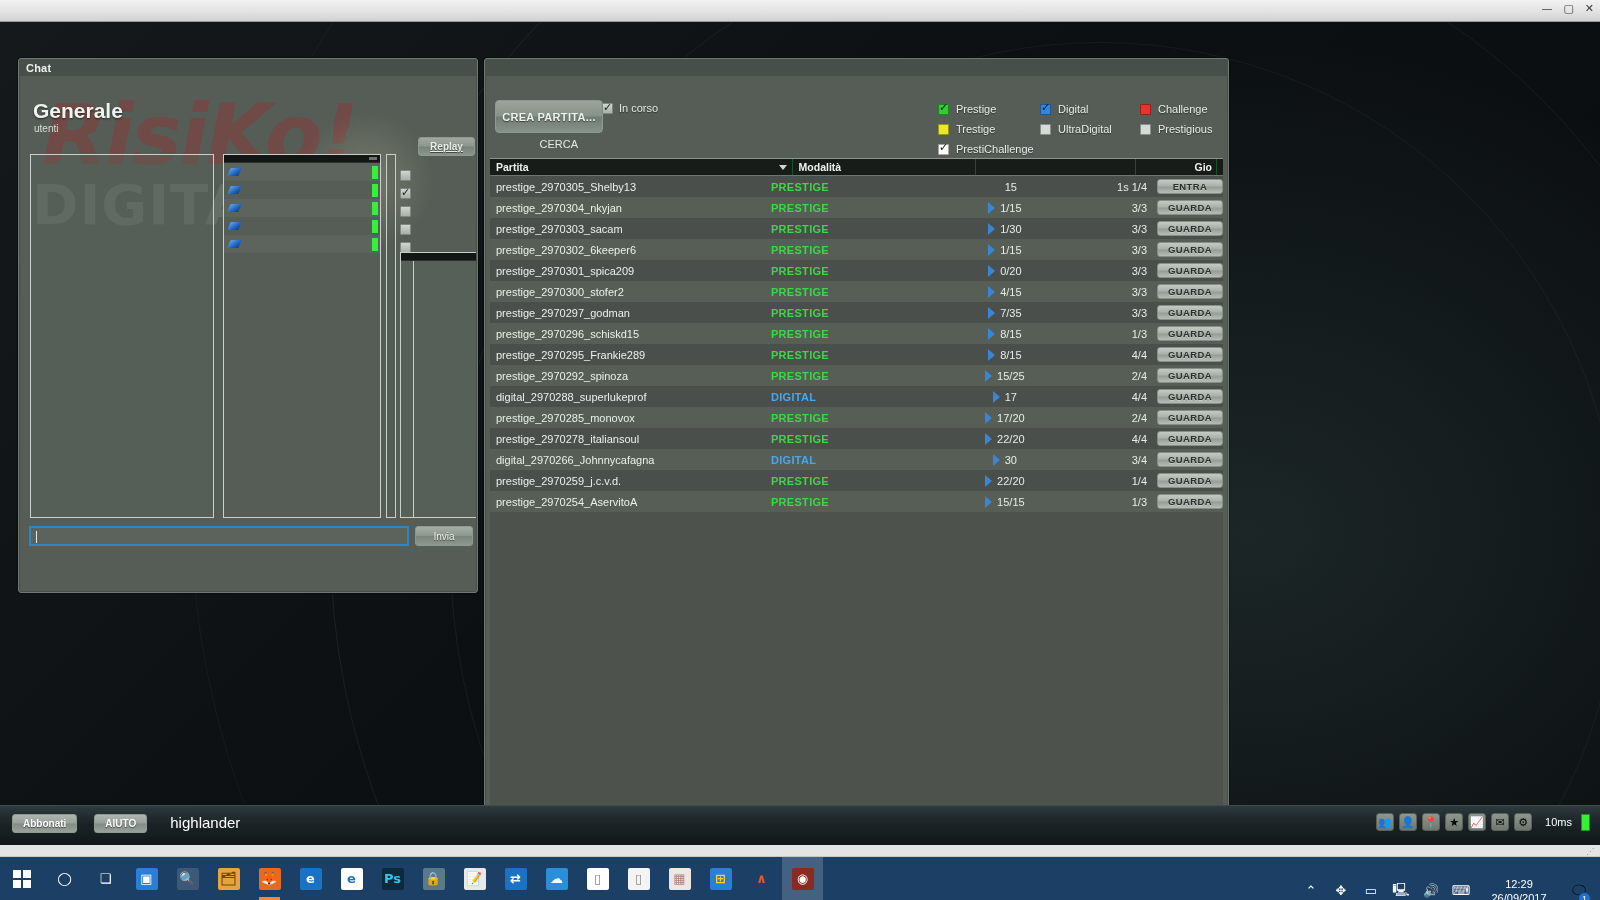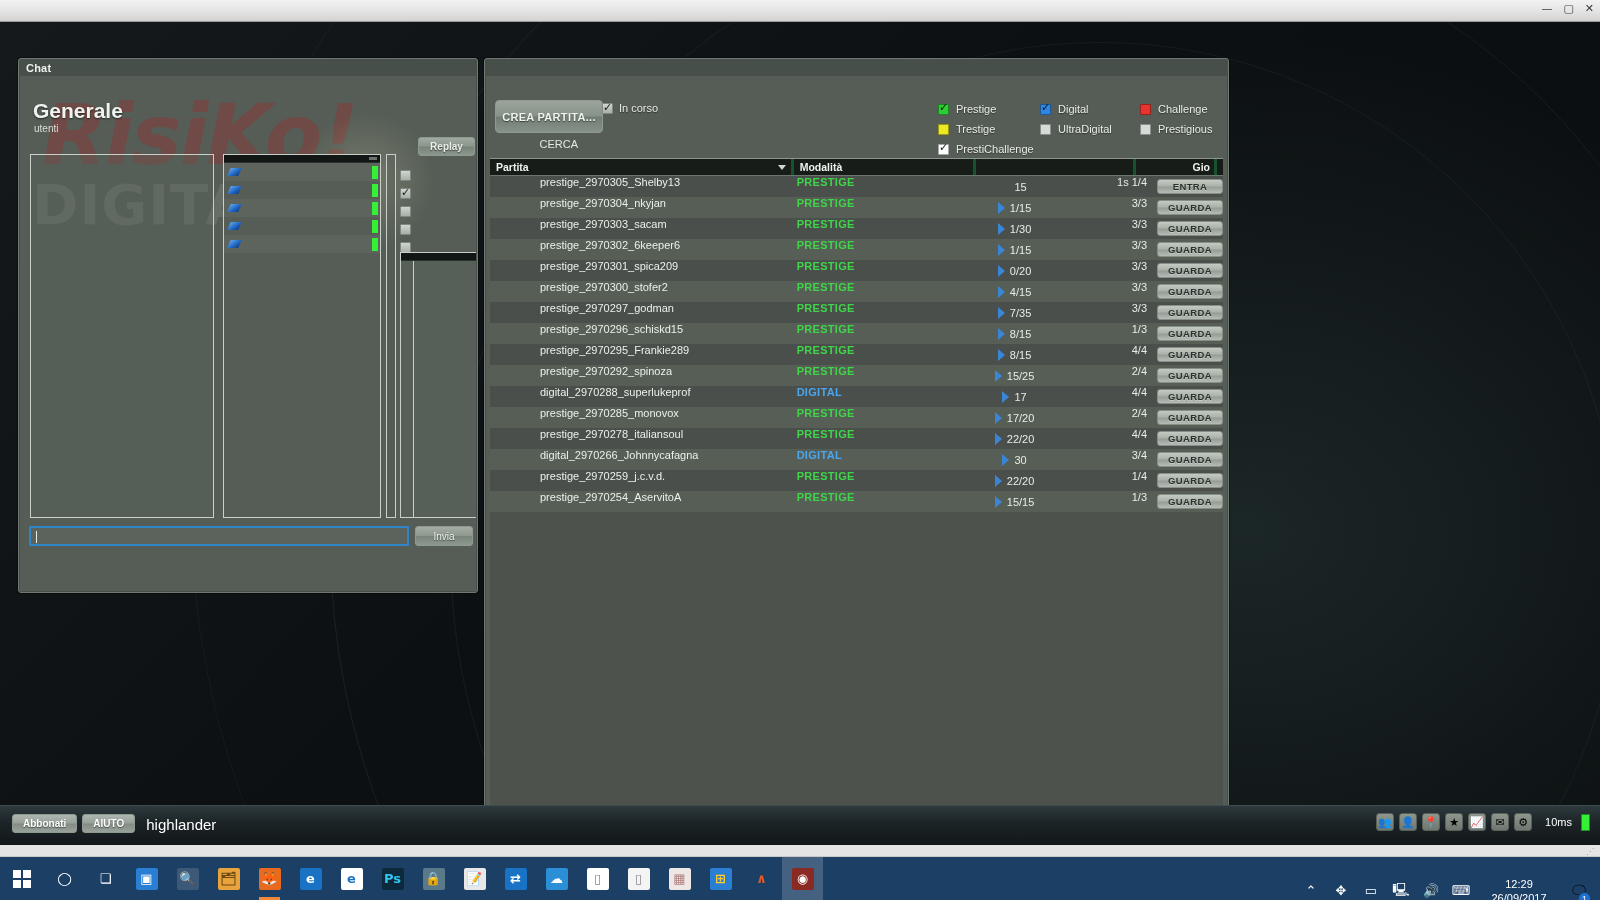--- a/index.html
+++ b/index.html
@@ -99,20 +99,21 @@
   }
   #replay-button {
     position: absolute; left: 398px; top: 61px; width: 57px; height: 19px;
     border-radius: 3px;
     border: 1px solid #8e9a90;
     background: linear-gradient(to bottom, #9fa9a0 0%, #8b968c 48%, #77827a 52%, #8b968c 100%);
     color: #e9eee9; font-size: 10px; font-weight: bold;
     display: flex; align-items: center; justify-content: center;
     text-shadow: 0 1px 1px rgba(0,0,0,.5);
     cursor: pointer;
+    text-decoration: underline;
   }
 
   
   #chat-messages {
     position: absolute; left: 10px; top: 78px; width: 184px; height: 364px;
     background: rgba(90,98,92,0.35);
     border: 1px solid #c9d0c9;
   }
   
   #chat-users {
@@ -281,35 +282,35 @@
     border-top: 1px solid #8d968e;
   }
   #table-header {
     display: flex; height: 17px;
     background: #171c18;
     color: #eef2ee; font-size: 10.5px; font-weight: bold;
     align-items: center;
     border-bottom: 1px solid #6d766e;
   }
   .th { position: relative; height: 100%; display: flex; align-items: center; padding-left: 6px; }
-  .th + .th { border-left: 3px solid #14532d; }
+  .th + .th { border-left: 1px solid #14532d; }
   .th-partita { width: 305px; }
   .th-modalita { width: 185px; }
   .th-progress { width: 162px; }
   .th-gio { width: 82px; justify-content: flex-end; padding-right: 4px; }
   .th-action { flex: 1 1 auto; }
   #sort-arrow {
     position: absolute; right: 5px; top: 6px;
     width: 0; height: 0;
     border-left: 4px solid transparent;
     border-right: 4px solid transparent;
     border-top: 5px solid #cfd6cf;
   }
 
-  .trow { display: flex; height: 21px; font-size: 11px; padding-left: 44px; }
+  .trow { display: flex; height: 21px; align-items: center; font-size: 11px; }
   .trow:nth-child(odd)  { background: #4b4f4b; }
   .trow:nth-child(even) { background: #565e56; }
   .c-name { width: 305px; padding-left: 6px; color: #eaf0ea; white-space: nowrap; overflow: hidden; }
   .c-mode { width: 185px; padding-left: 6px; font-weight: bold; letter-spacing: .3px; }
   .c-mode.prestige { color: #3fd44a; }
   .c-mode.digital  { color: #49a6f0; }
   .c-prog {
     width: 162px; display: flex; align-items: center; justify-content: center;
     gap: 5px; color: #e7ece7;
   }
@@ -339,21 +340,21 @@
     font-family: "DejaVu Sans", sans-serif; letter-spacing: 2px;
     pointer-events: none;
   }
 
   
   #game-statusbar {
     position: absolute; left: 0; top: 805px; width: 1600px; height: 40px;
     background: linear-gradient(to bottom, #2d3a3e 0%, #1b2326 45%, #121719 100%);
     border-top: 1px solid #3e4b4f;
   }
-  #sb-left { position: absolute; left: 12px; top: 8px; display: flex; align-items: flex-end; gap: 5px; }
+  #sb-left { position: absolute; left: 12px; top: 8px; display: flex; align-items: flex-start; gap: 17px; }
   .sb-button {
     height: 19px; padding: 0 10px; border-radius: 3px;
     border: 1px solid #8e9a90;
     background: linear-gradient(to bottom, #aeb7af 0%, #98a199 48%, #828c84 52%, #99a29a 100%);
     color: #ffffff; font-size: 10px; font-weight: bold;
     display: flex; align-items: center; justify-content: center;
     text-shadow: 0 1px 1px rgba(0,0,0,.5);
     cursor: pointer;
   }
   #sb-username {

